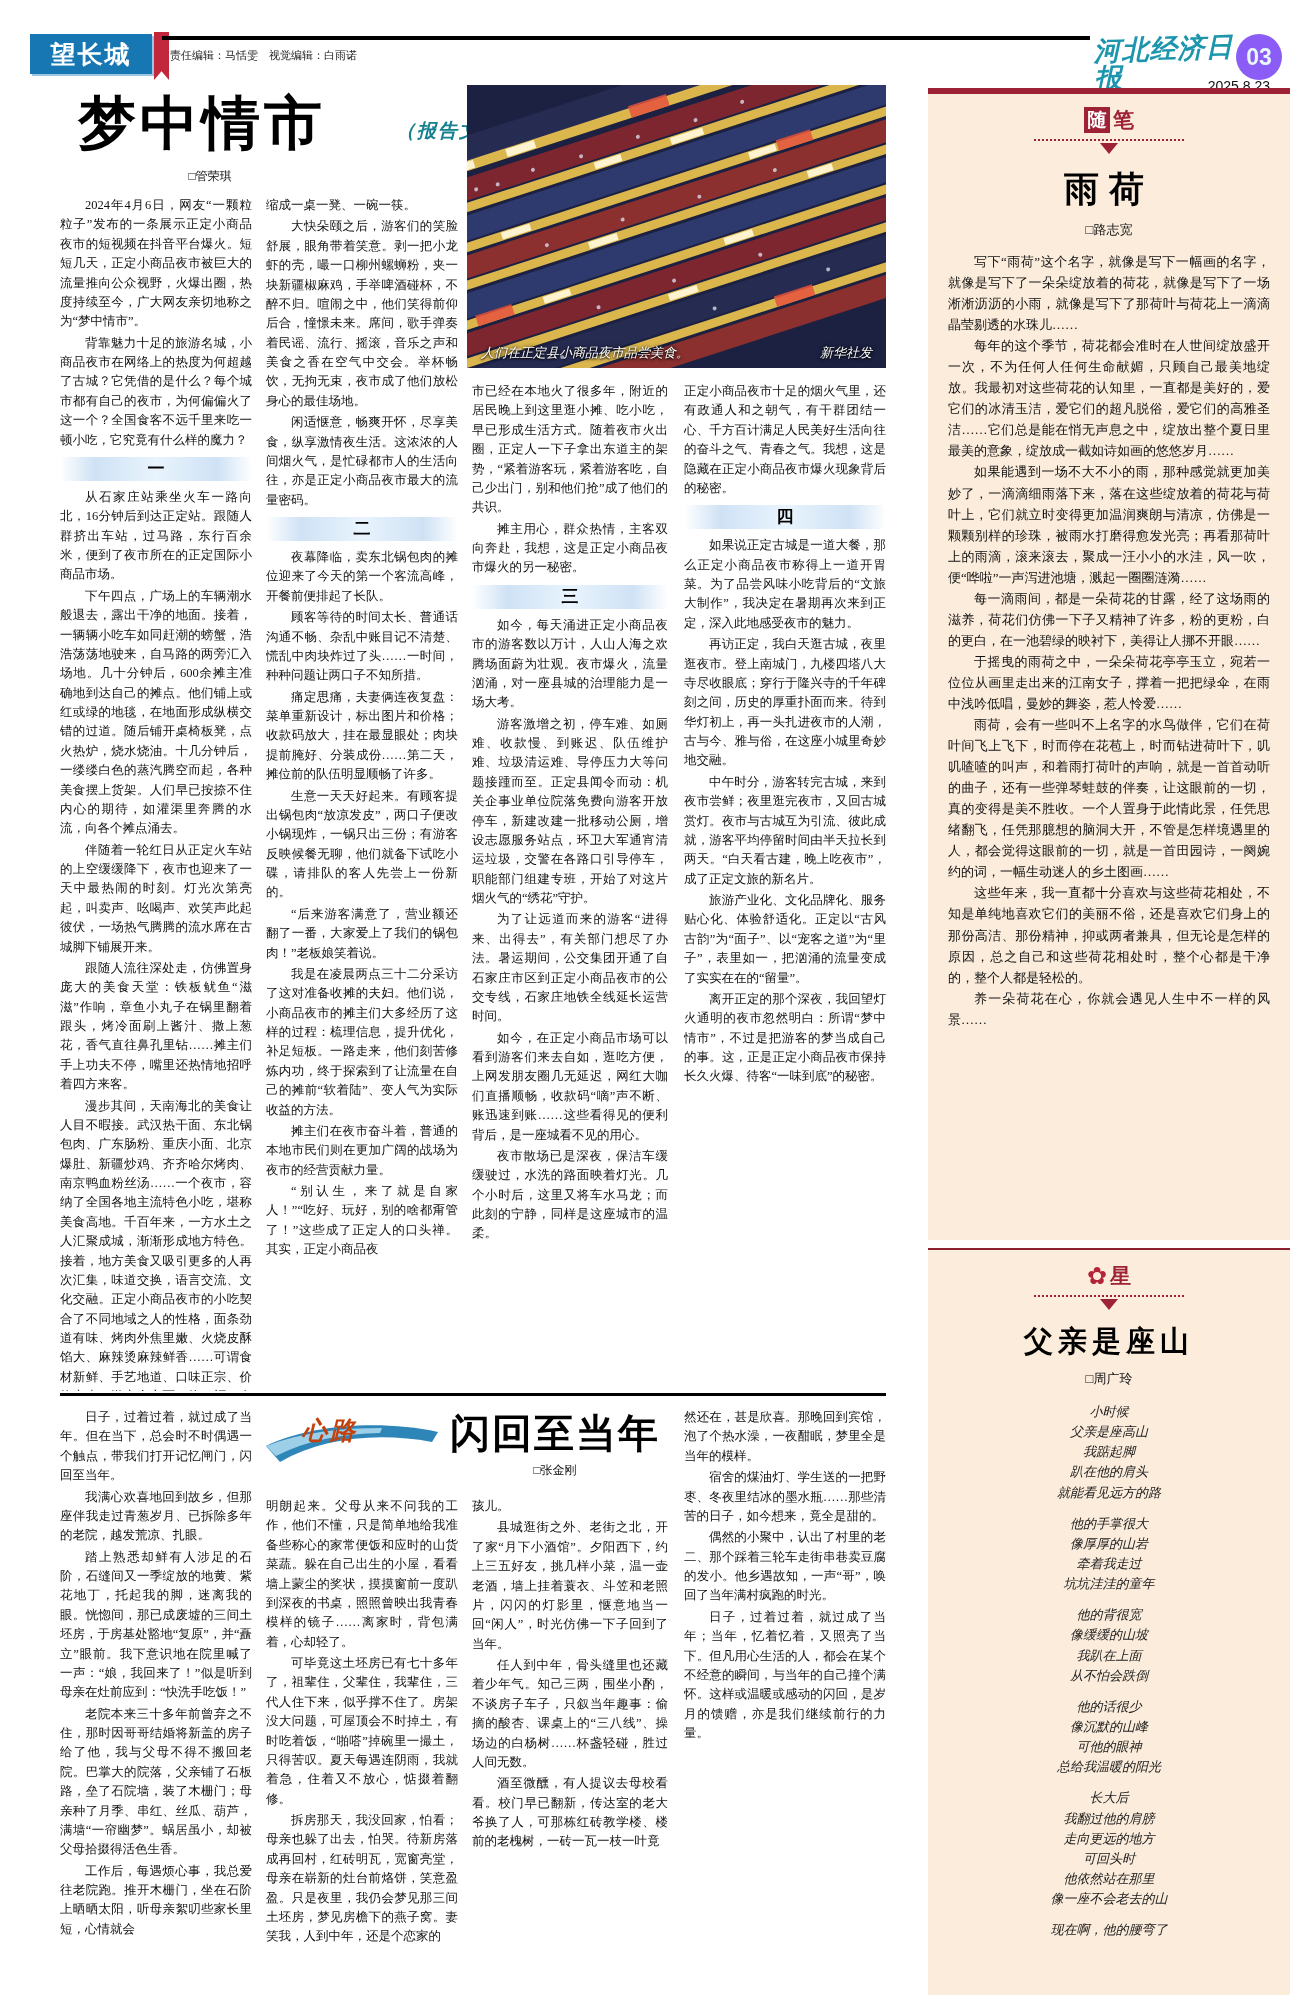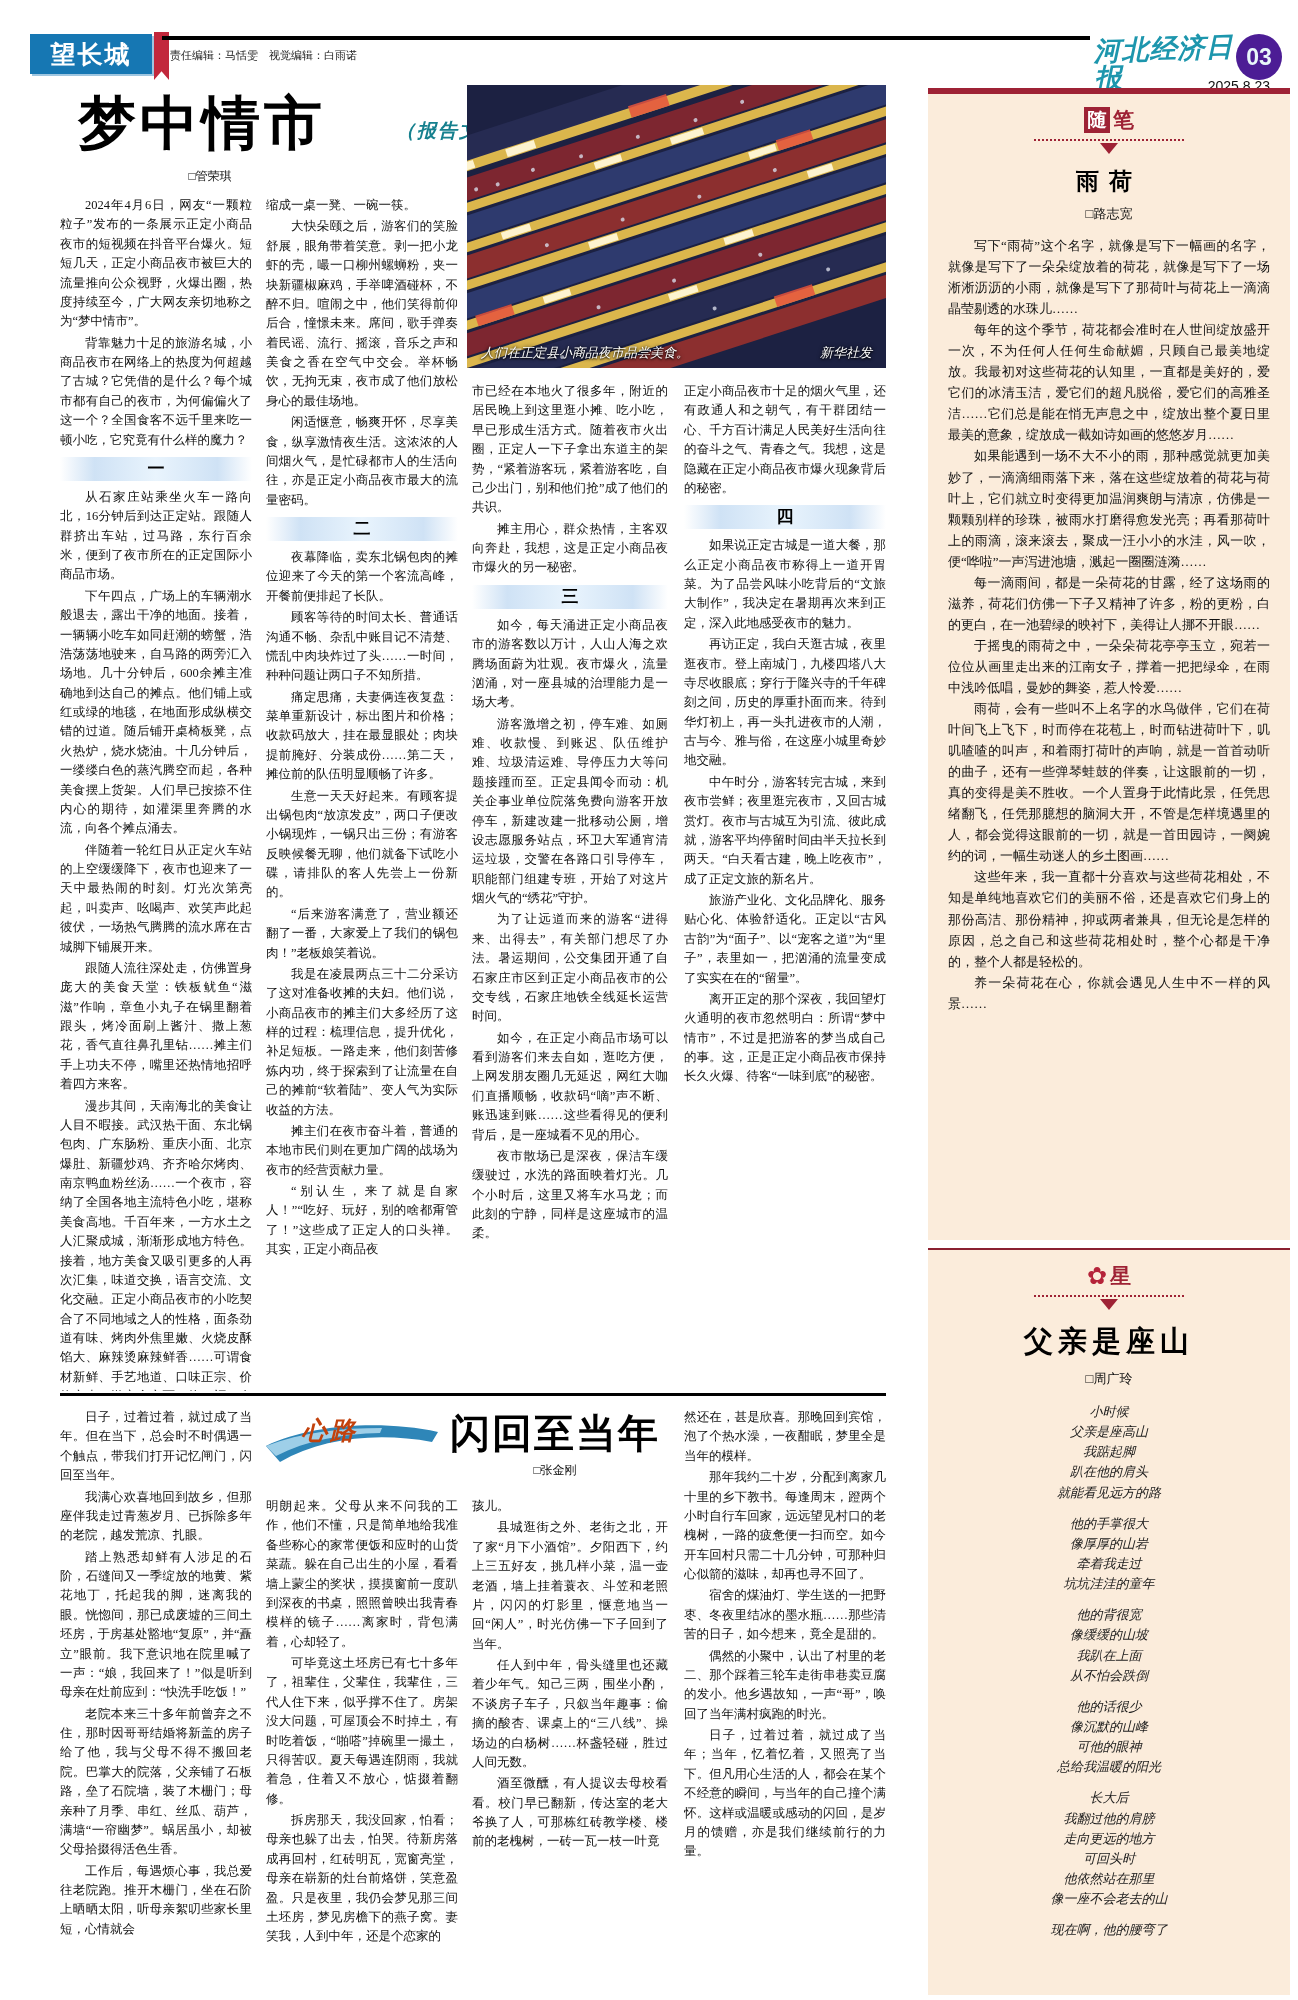--- a/index.html
+++ b/index.html
@@ -11,21 +11,21 @@
     font-family:"Liberation Sans","DejaVu Sans",sans-serif;font-weight:bold;font-size:25px;
     letter-spacing:2px;display:flex;align-items:center;justify-content:center;
     box-shadow:2px 2px 0 #9fc6e0;}
   .ribbon{left:154px;top:32px;width:15px;height:48px;background:#c2283c;
     clip-path:polygon(0 0,100% 0,100% 100%,50% 82%,0 100%);}
   .top-rule{left:162px;top:36px;width:928px;height:4px;background:#000;}
   .editors{left:170px;top:48px;font-size:11px;color:#222;
     font-family:"Liberation Sans","DejaVu Sans",sans-serif;}
   .masthead{left:1094px;top:36px;width:140px;color:#1d96ad;font-weight:bold;font-style:italic;
     font-size:27px;transform:rotate(-2deg);letter-spacing:1px;line-height:1;}
-  .pagenum{left:1236px;top:34px;width:46px;height:46px;border-radius:50%;background:#4c1d95;
+  .pagenum{left:1236px;top:34px;width:46px;height:46px;border-radius:50%;background:#8b5cf6;
     color:#e8f7fa;font-family:"Liberation Sans","DejaVu Sans",sans-serif;font-weight:bold;
     font-size:23px;display:flex;align-items:center;justify-content:center;}
   .date{left:1150px;top:78px;width:120px;text-align:right;font-size:14px;color:#111;
     font-family:"Liberation Sans","DejaVu Sans",sans-serif;}
   
   .f-titleblock{left:78px;top:92px;width:400px;}
   .f-title{font-size:58px;font-weight:900;letter-spacing:4px;line-height:1.1;color:#000;}
   .f-genre{position:absolute;left:318px;top:26px;width:150px;color:#16808e;font-size:19px;
     font-style:italic;font-weight:bold;letter-spacing:2px;}
   .f-byline{left:60px;top:168px;width:300px;text-align:center;font-size:12px;}
@@ -63,21 +63,21 @@
   #poem-box{left:928px;top:1248px;width:362px;height:747px;border-top:2px solid #8a2030;}
   .badge-wrap{text-align:center;margin-top:12px;}
   .badge-line{width:150px;margin:5px auto 0 auto;border-bottom:2px dotted #9e2235;}
   .badge-tri{width:0;height:0;margin:2px auto 0 auto;border-left:9px solid transparent;
     border-right:9px solid transparent;border-top:11px solid #9e2235;}
   .badge-sq{display:inline-block;width:26px;height:26px;background:#9e2235;color:#fff;
     font-size:19px;line-height:26px;text-align:center;font-weight:bold;vertical-align:middle;}
   .badge-tx{display:inline-block;color:#9e2235;font-size:21px;font-weight:bold;
     vertical-align:middle;margin-left:3px;}
   .badge-flower{display:inline-block;color:#b52339;font-size:24px;vertical-align:middle;}
-  .box-title{text-align:center;font-size:23px;font-weight:900;letter-spacing:10px;
+  .box-title{text-align:center;font-size:35px;font-weight:900;letter-spacing:10px;
     margin-top:12px;color:#000;}
   .box-title.poem-t{letter-spacing:5px;font-size:29px;}
   .box-byline{text-align:center;font-size:13px;margin-top:8px;}
   .essay-body{margin:12px 20px 0 20px;height:1010px;overflow:hidden;font-size:13px;
     line-height:1.62;text-align:justify;}
   .essay-body p{margin:0;text-indent:2em;}
   .poem-body{margin:14px 20px 0 20px;height:540px;overflow:hidden;text-align:center;
     font-style:italic;font-size:13px;line-height:1.55;color:#1a1a1a;}
   .poem-body .stanza{margin-bottom:11px;}
 </style>
@@ -240,21 +240,20 @@
       <p>拆房那天，我没回家，怕看；母亲也躲了出去，怕哭。待新房落成再回村，红砖明瓦，宽窗亮堂，母亲在崭新的灶台前烙饼，笑意盈盈。只是夜里，我仍会梦见那三间土坯房，梦见房檐下的燕子窝。妻笑我，人到中年，还是个恋家的</p>
     </div>
   <div id="mcol2" class="col">
       <p class="cont">孩儿。</p>
       <p>县城逛街之外、老街之北，开了家“月下小酒馆”。夕阳西下，约上三五好友，挑几样小菜，温一壶老酒，墙上挂着蓑衣、斗笠和老照片，闪闪的灯影里，惬意地当一回“闲人”，时光仿佛一下子回到了当年。</p>
       <p>任人到中年，骨头缝里也还藏着少年气。知己三两，围坐小酌，不谈房子车子，只叙当年趣事：偷摘的酸杏、课桌上的“三八线”、操场边的白杨树……杯盏轻碰，胜过人间无数。</p>
       <p>酒至微醺，有人提议去母校看看。校门早已翻新，传达室的老大爷换了人，可那栋红砖教学楼、楼前的老槐树，一砖一瓦一枝一叶竟</p>
     </div>
   <div id="mcol3" class="col">
       <p class="cont">然还在，甚是欣喜。那晚回到宾馆，泡了个热水澡，一夜酣眠，梦里全是当年的模样。</p>
-      <p>那年我约二十岁，分配到离家几十里的乡下教书。每逢周末，蹬两个小时自行车回家，远远望见村口的老槐树，一路的疲惫便一扫而空。如今开车回村只需二十几分钟，可那种归心似箭的滋味，却再也寻不回了。</p>
       <p>宿舍的煤油灯、学生送的一把野枣、冬夜里结冰的墨水瓶……那些清苦的日子，如今想来，竟全是甜的。</p>
       <p>偶然的小聚中，认出了村里的老二、那个踩着三轮车走街串巷卖豆腐的发小。他乡遇故知，一声“哥”，唤回了当年满村疯跑的时光。</p>
       <p>日子，过着过着，就过成了当年；当年，忆着忆着，又照亮了当下。但凡用心生活的人，都会在某个不经意的瞬间，与当年的自己撞个满怀。这样或温暖或感动的闪回，是岁月的馈赠，亦是我们继续前行的力量。</p>
     </div>
 
   <div id="essay-box" class="abs box">
     <div class="badge-wrap">
       <span class="badge-sq">随</span><span class="badge-tx">笔</span>
       <div class="badge-line"></div>
       <div class="badge-tri"></div>

